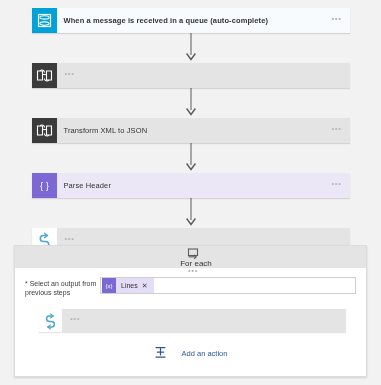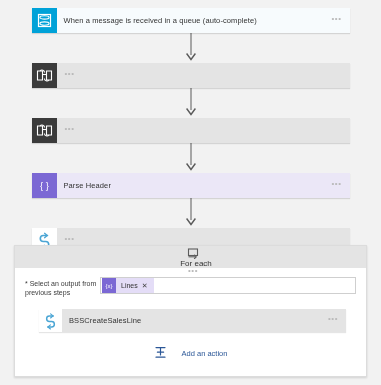--- a/index.html
+++ b/index.html
@@ -218,21 +218,21 @@
   .add-action-label {
     font-size: 7.5px;
     color: #2b5797;
   }
 </style>
 </head>
 <body>
 
 <div class="flow">
 
-  <div class="step-wrap" style="padding-top:8px;">
+  <div class="step-wrap" style="padding-top:8px;font-weight:bold;">
     <div class="card trigger">
       <span class="card-icon">
         <svg class="ic" viewBox="0 0 25 25" xmlns="http://www.w3.org/2000/svg">
           <rect width="25" height="25" fill="#00a2d8"></rect>
           <rect x="6.5" y="6.5" width="12" height="12" fill="none" stroke="#ffffff" stroke-width="1.2"></rect>
           <ellipse cx="12.5" cy="9.4" rx="4.6" ry="1.7" fill="none" stroke="#ffffff" stroke-width="1.1"></ellipse>
           <ellipse cx="12.5" cy="15.6" rx="4.6" ry="1.7" fill="none" stroke="#ffffff" stroke-width="1.1"></ellipse>
         </svg>
       </span>
       <span class="card-title">When a message is received in a queue (auto-complete)</span>
@@ -275,20 +275,21 @@
       <span class="card-icon">
         <svg class="ic" viewBox="0 0 25 25" xmlns="http://www.w3.org/2000/svg">
           <rect width="25" height="25" fill="#3b3b3b"></rect>
           <path d="M5.5 8 h5 v9 h-5 z" fill="none" stroke="#ffffff" stroke-width="1.1"></path>
           <path d="M14.5 8 h5 v9 h-5 z" fill="none" stroke="#ffffff" stroke-width="1.1"></path>
           <path d="M10.5 11.5 h4" stroke="#ffffff" stroke-width="1.1"></path>
           <path d="M8 8 a2.6 2.6 0 0 1 4.6 1.6" fill="none" stroke="#ffffff" stroke-width="1.1"></path>
           <path d="M17 17 a2.6 2.6 0 0 1 -4.6 -1.6" fill="none" stroke="#ffffff" stroke-width="1.1"></path>
         </svg>
       </span>
+      <span class="card-title">Transform XML to JSON</span>
       <span class="card-menu">•••</span>
     </div>
   </div>
 
   <div class="connector">
     <svg width="14" height="30" viewBox="0 0 14 30" xmlns="http://www.w3.org/2000/svg">
       <line x1="7" y1="0" x2="7" y2="22" stroke="#5a5a5a" stroke-width="1"></line>
       <path d="M2.6 20.5 L7 26.5 L11.4 20.5" fill="none" stroke="#5a5a5a" stroke-width="1.4"></path>
     </svg>
   </div>
@@ -386,21 +387,20 @@
 
     <div class="inner-action">
       <span class="card-icon">
         <svg class="ic" viewBox="0 0 25 25" xmlns="http://www.w3.org/2000/svg">
           <rect width="25" height="25" fill="#ffffff"></rect>
           <path d="M15.5 7.5 h-4.2 a3 3 0 0 0 0 6 h2.4 a3 3 0 0 1 0 6 h-4.2" fill="none" stroke="#4aa5d4" stroke-width="1.6" stroke-linecap="round"></path>
           <path d="M12.6 5.3 l2.6 2.2 l-2.6 2.2" fill="none" stroke="#4aa5d4" stroke-width="1.3" stroke-linecap="round" stroke-linejoin="round"></path>
           <path d="M12.4 17.3 l-2.6 2.2 l2.6 2.2" fill="none" stroke="#4aa5d4" stroke-width="1.3" stroke-linecap="round" stroke-linejoin="round"></path>
         </svg>
       </span>
-      <span class="card-title">BSSCreateSalesLine</span>
       <span class="card-menu">•••</span>
     </div>
 
     <div class="add-action">
       <span>
         <svg width="13" height="13" viewBox="0 0 13 13" xmlns="http://www.w3.org/2000/svg">
           <path d="M2 1.6 h9" stroke="#2b5797" stroke-width="1.2" stroke-linecap="round"></path>
           <path d="M6.5 1.6 v7.4" stroke="#2b5797" stroke-width="1.2" stroke-linecap="round"></path>
           <path d="M3.4 6.2 h6.2" stroke="#2b5797" stroke-width="1.2" stroke-linecap="round"></path>
           <path d="M2 11.2 h9" stroke="#2b5797" stroke-width="1.2" stroke-linecap="round"></path>

